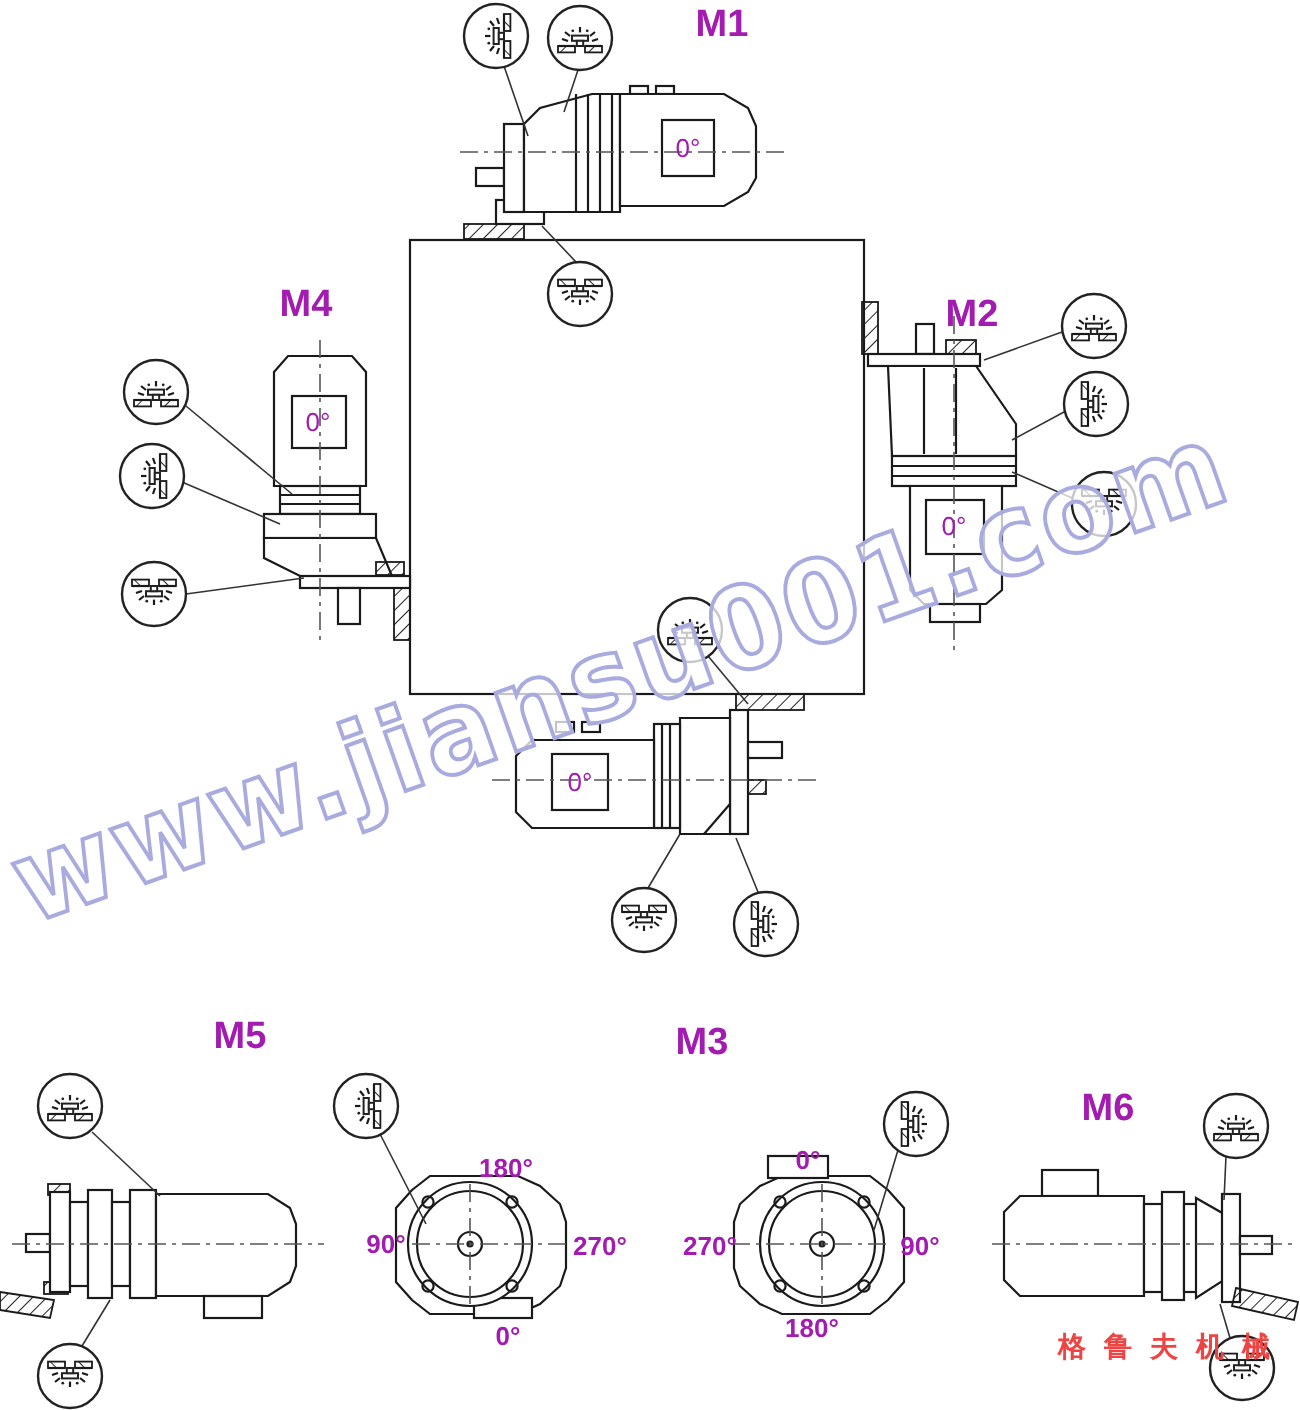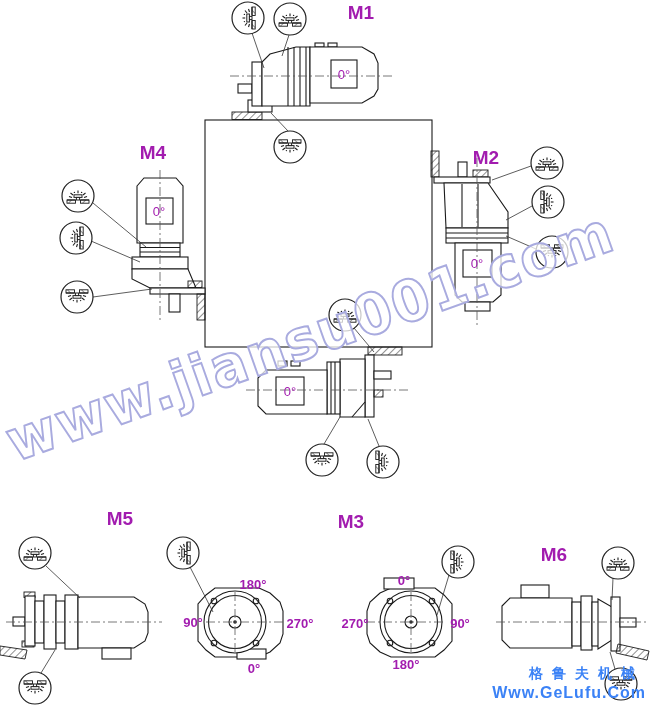--- a/index.html
+++ b/index.html
@@ -3,21 +3,21 @@
 <meta charset="utf-8">
 <style>
   html,body{margin:0;padding:0;background:#fff;}
   .stage{position:relative;width:650px;height:705px;background:#fff;overflow:hidden;
          font-family:"Liberation Sans","DejaVu Sans",sans-serif;}
   .stage svg{position:absolute;left:0;top:0;}
   .lbl{position:absolute;color:#a21caf;white-space:nowrap;}
   .mlabel{font-size:19px;font-weight:700;transform:translateX(-50%);}
   .tblabel{font-size:13px;font-weight:400;transform:translate(-50%,-50%);}
   .anglabel{font-size:13px;font-weight:700;transform:translate(-50%,-50%);text-align:center;}
-  .brand{position:absolute;right:4px;top:665px;text-align:right;color:#3b82f6;}
+  .brand{position:absolute;right:4px;top:665px;text-align:right;color:#ef4444;}
   .brand .l1{font-size:14px;font-weight:700;letter-spacing:9px;margin-right:2px;}
   .brand .l2{font-size:16px;font-weight:700;margin-top:1px;letter-spacing:1px;}
   .line{stroke:#1a1a1a;stroke-width:1.1;fill:none;}
   .part{stroke:#1a1a1a;stroke-width:1.1;fill:#fff;}
   .hatched{stroke:#1a1a1a;stroke-width:0.9;fill:url(#hatch);}
   .cl{stroke:#555;stroke-width:0.8;fill:none;stroke-dasharray:9 3 2 3;}
   .leader{stroke:#333;stroke-width:0.8;fill:none;}
   .callout{stroke:#222;stroke-width:1.2;fill:#fff;}
   .glyph{stroke:#222;stroke-width:1;fill:#fff;}
 </style>
@@ -290,16 +290,15 @@
 <div class="lbl anglabel" style="left:300px;top:623px;">270°</div>
 <div class="lbl anglabel" style="left:254px;top:668px;">0°</div>
 
 <div class="lbl anglabel" style="left:404px;top:580px;">0°</div>
 <div class="lbl anglabel" style="left:355px;top:623px;">270°</div>
 <div class="lbl anglabel" style="left:460px;top:623px;">90°</div>
 <div class="lbl anglabel" style="left:406px;top:664px;">180°</div>
 
 <div class="brand">
   <div class="l1">格鲁夫机械</div>
-  <div class="l2">Www.GeLufu.Com</div>
 </div>
 
 </div>
 
 </body></html>

